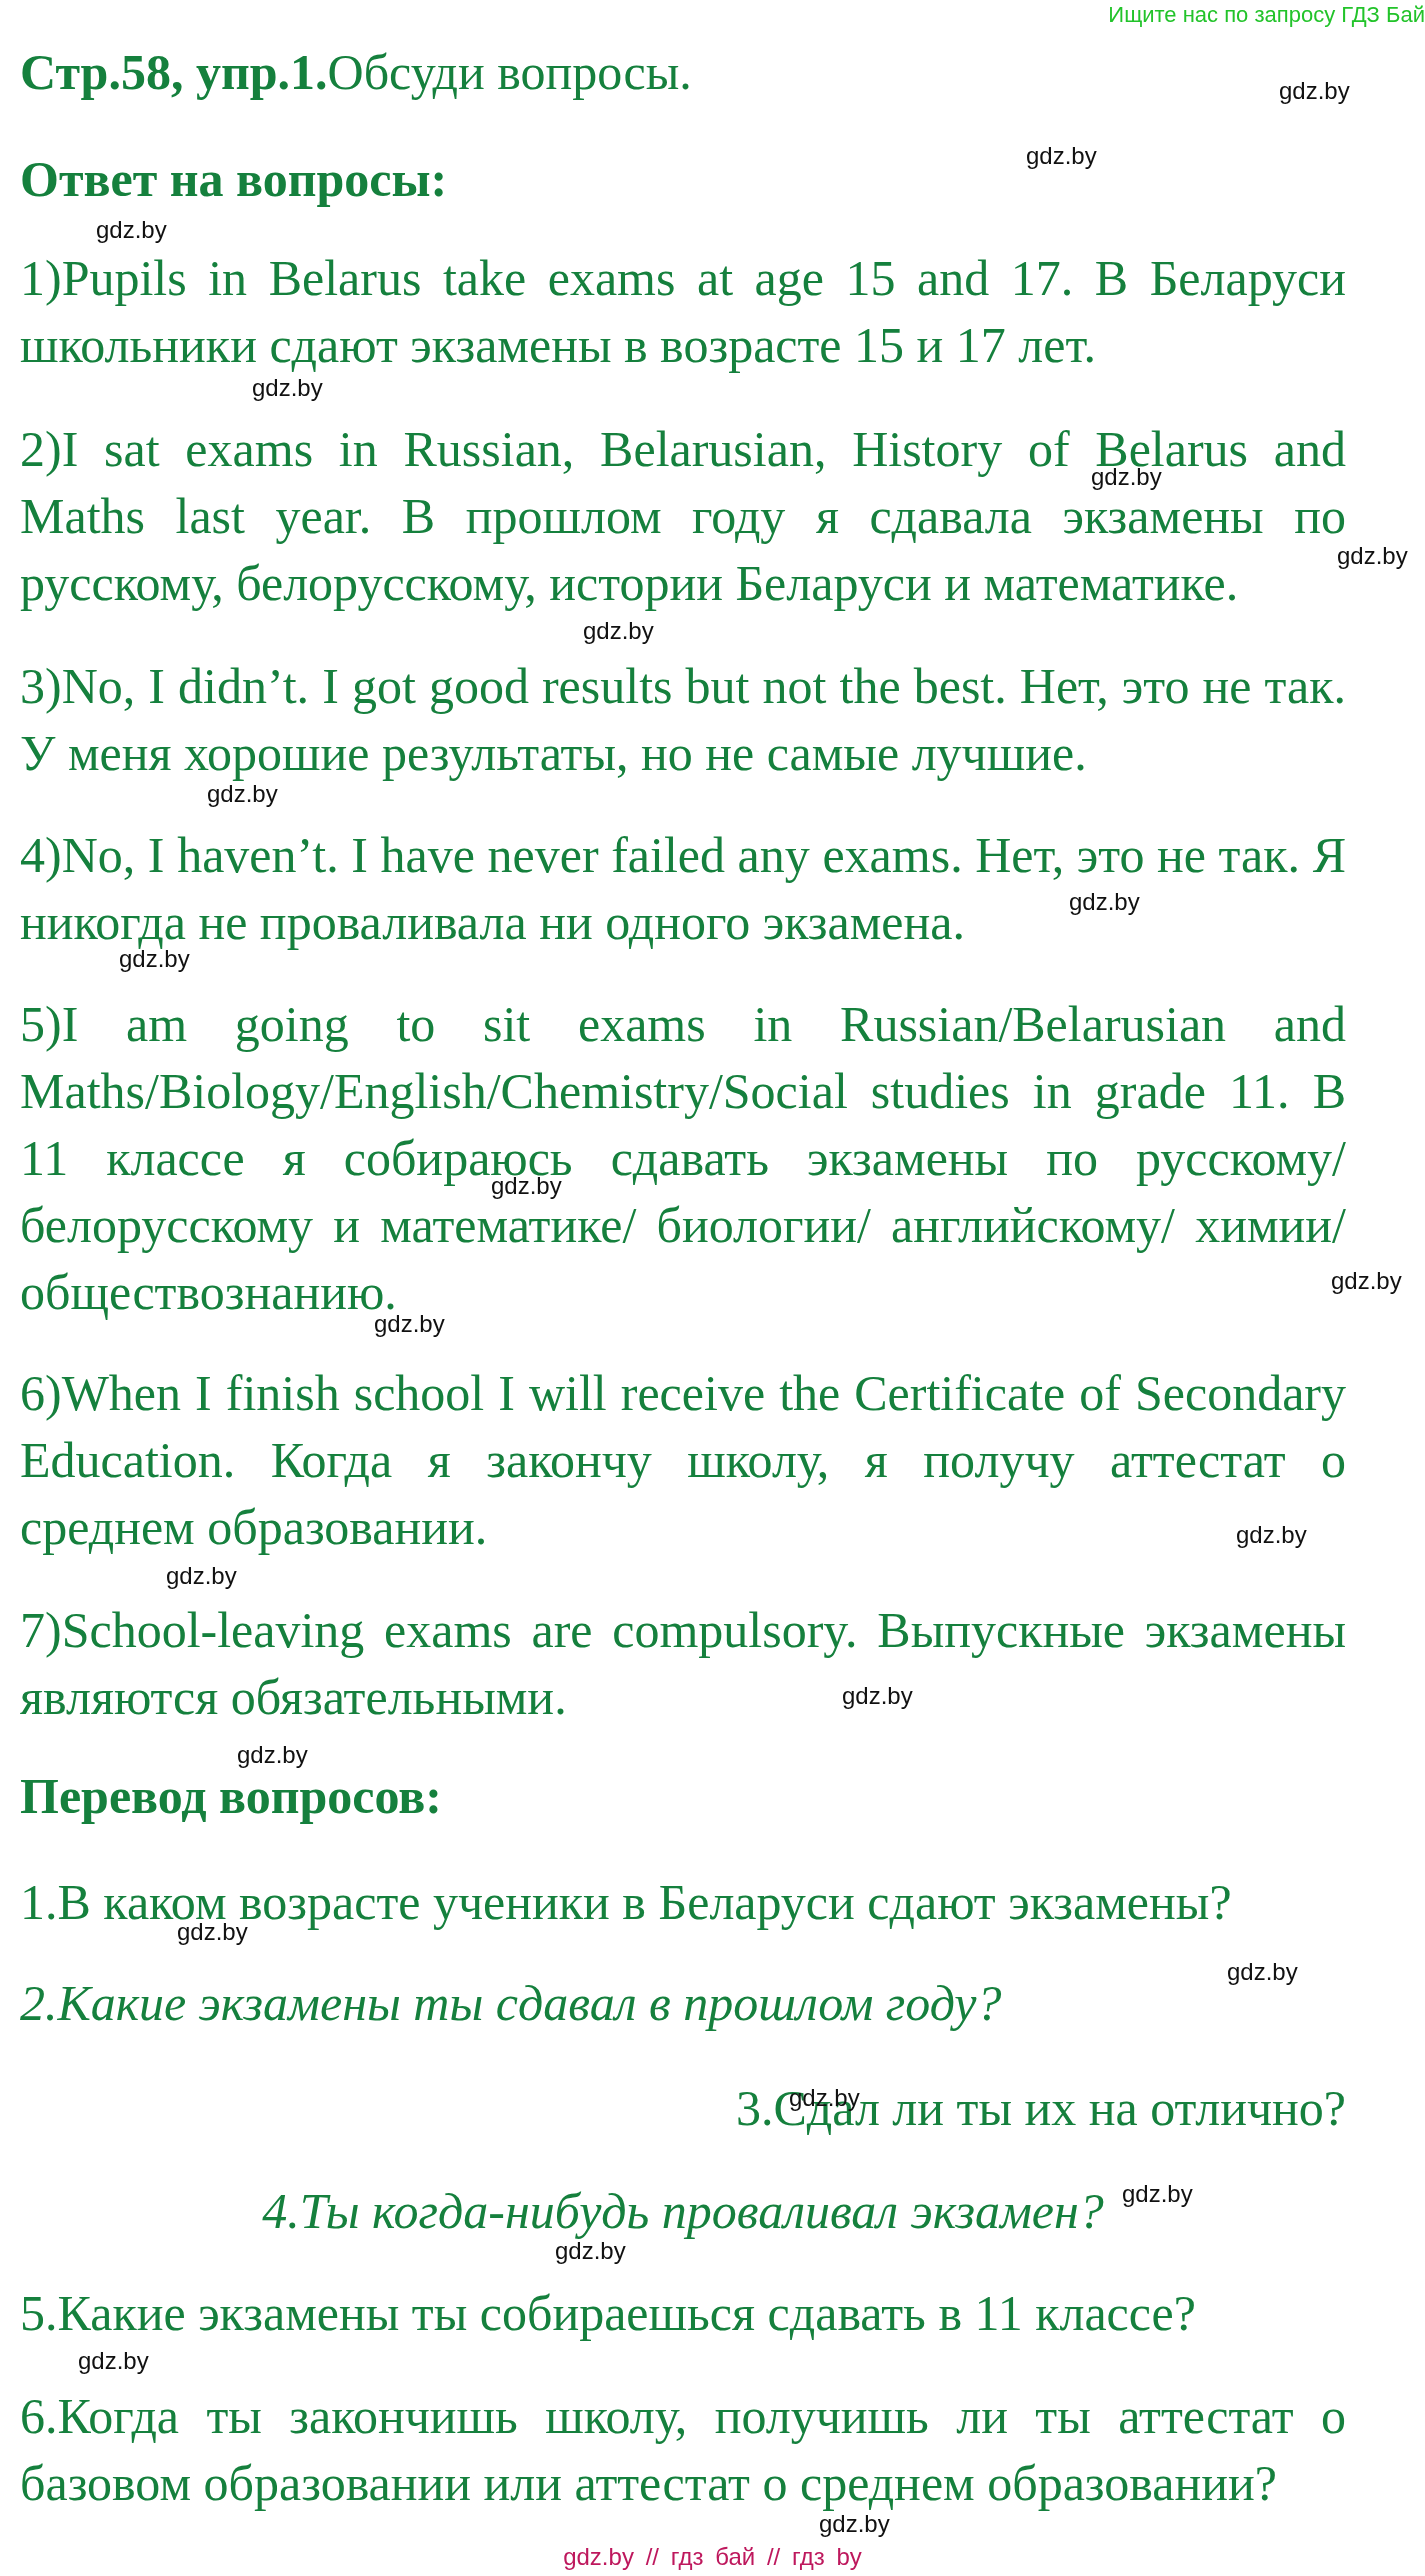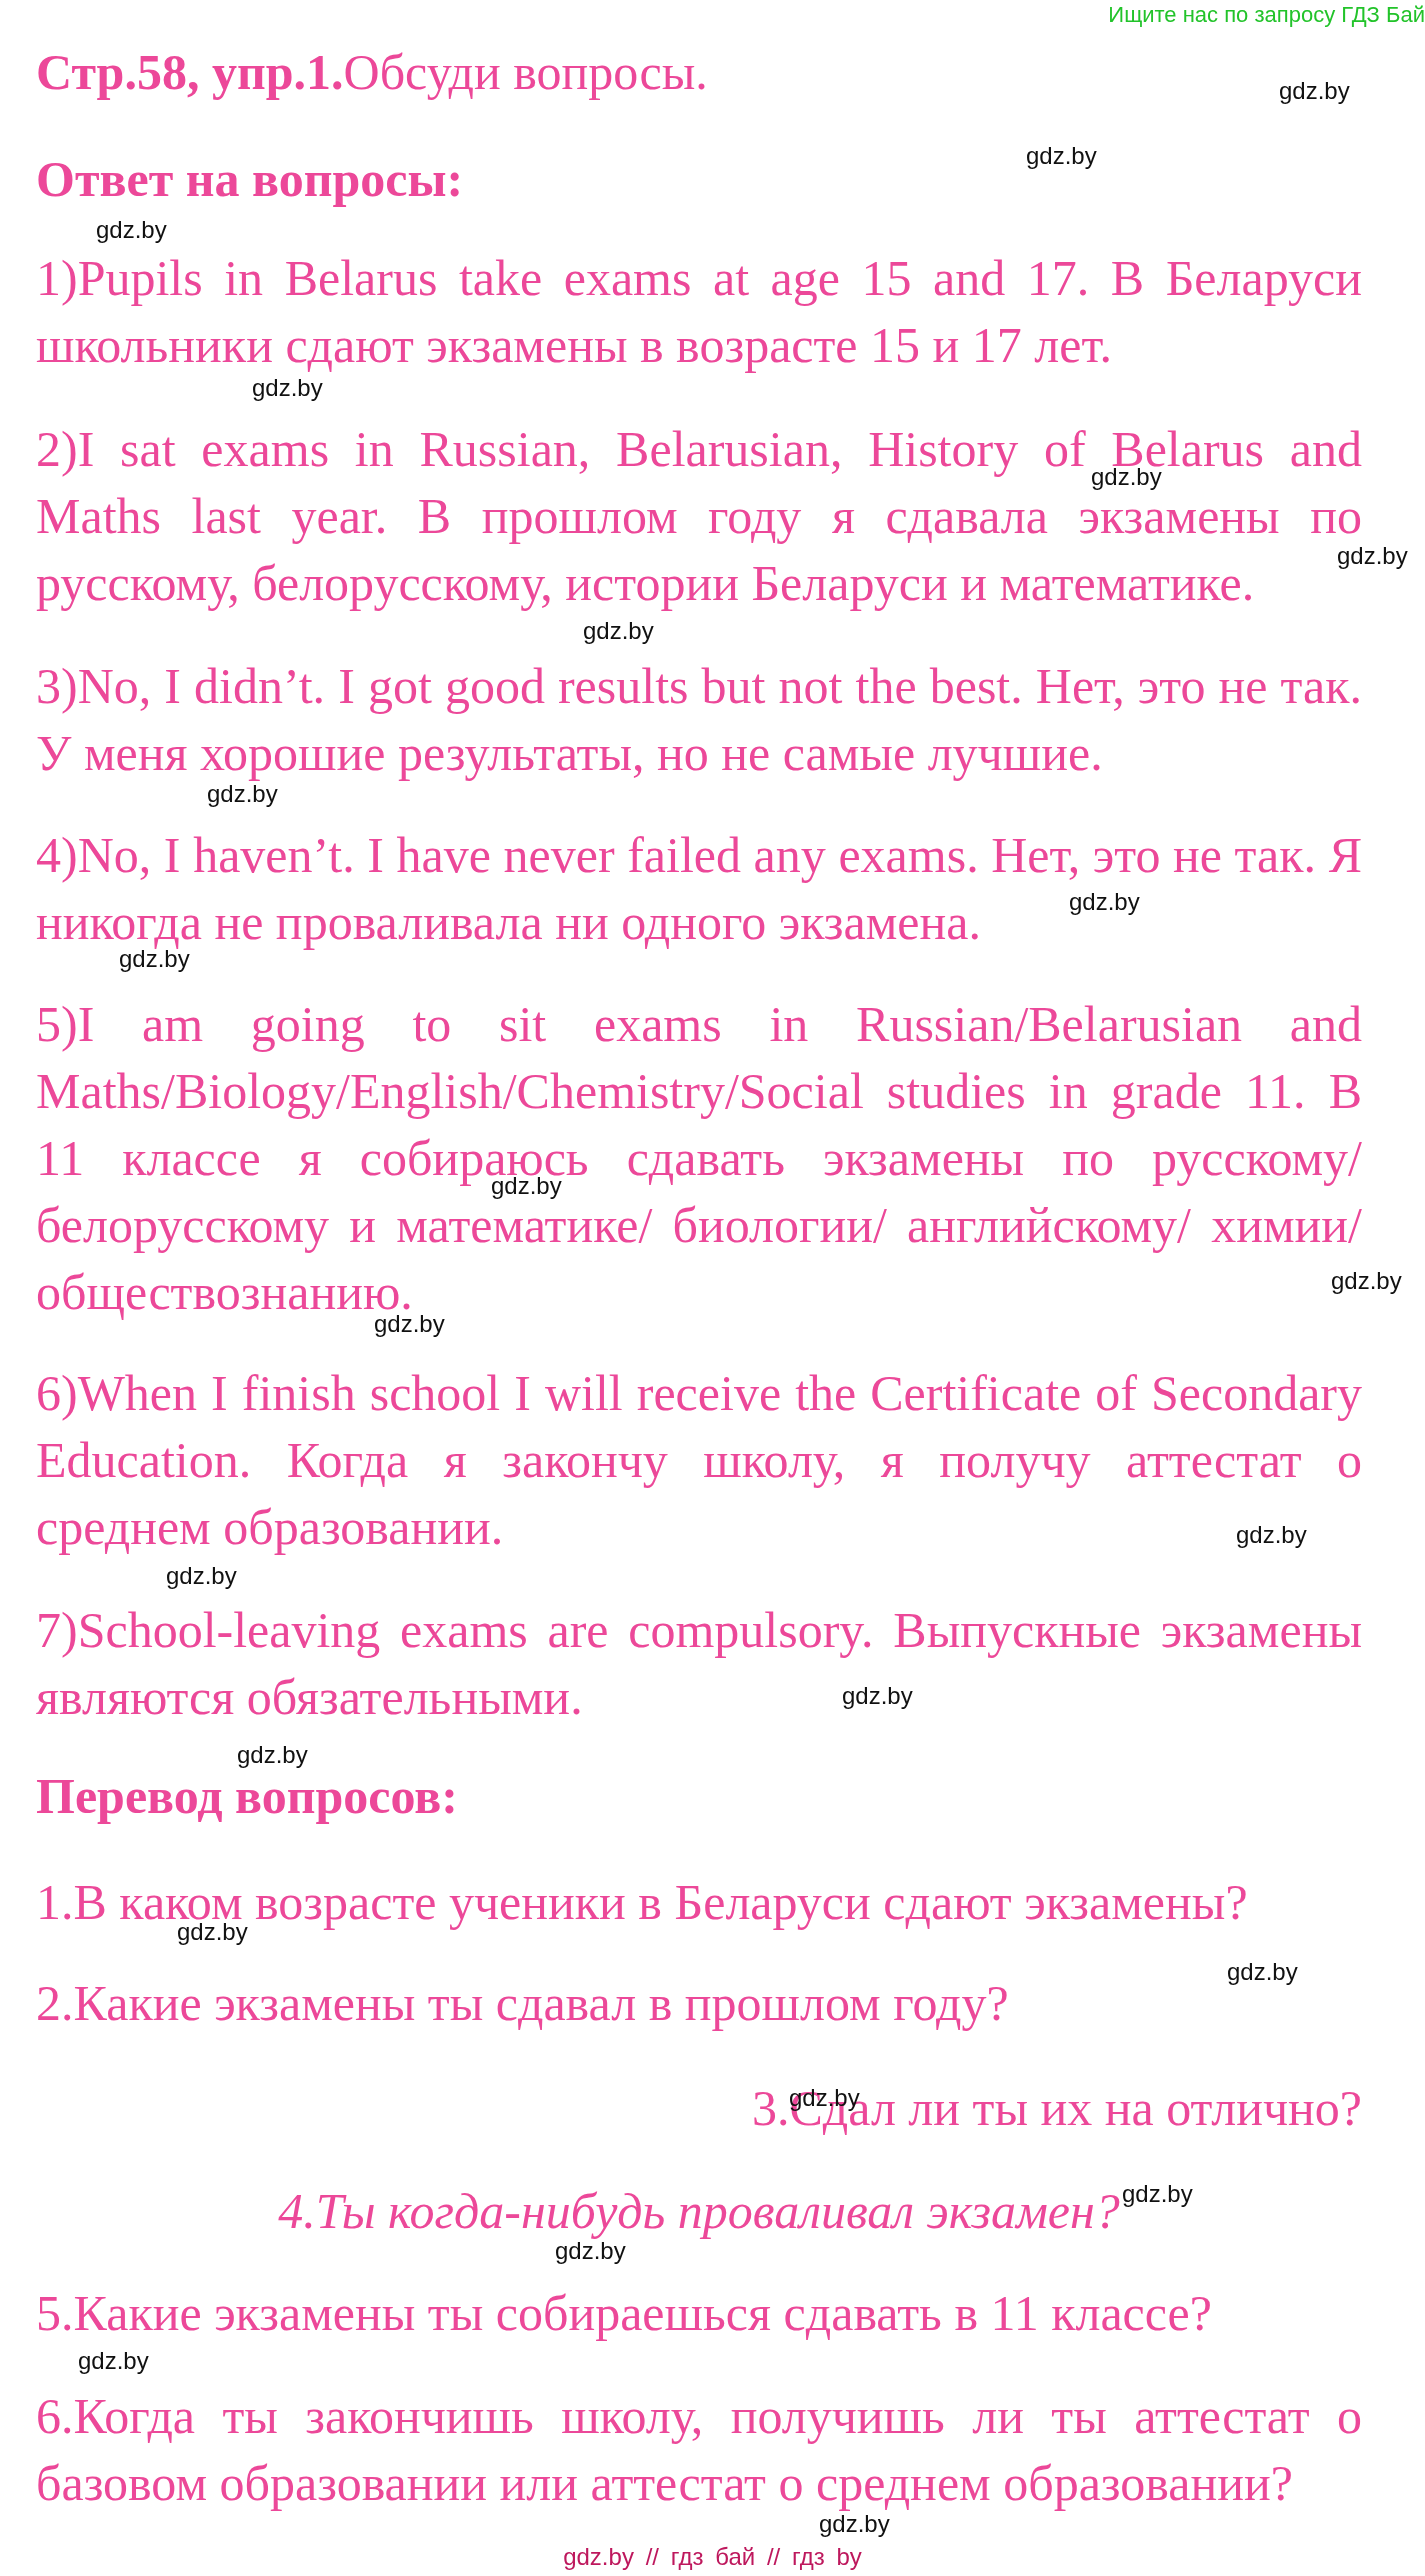--- a/index.html
+++ b/index.html
@@ -2,22 +2,22 @@
 <html style="font-size:13.7px"><head>
 <meta charset="utf-8">
 <style>
   html, body { margin: 0; padding: 0; background: #ffffff; }
   body { width: 1425px; height: 2576px; position: relative; overflow: hidden; }
   .banner {
     position: absolute; top: 1.7px; left: 0; width: 1425px; text-align: right;
     font-family: "Liberation Sans", sans-serif; font-size: 22px; color: #22c32a;
   }
   .block {
-    position: absolute; left: 36px; width: 1326px;
-    font-family: "Liberation Serif", serif; font-size: 50px; color: #ec4899;
+    position: absolute; left: 20px; width: 1326px;
+    font-family: "Liberation Serif", serif; font-size: 50px; color: #15803d;
     line-height: 67px; text-align: justify;
   }
   .title { font-size: 50px; }
   .title b { font-weight: bold; }
   .heading { font-weight: bold; }
   .wm {
     position: absolute; font-family: "Liberation Sans", sans-serif;
     font-size: 24px; color: #111; white-space: nowrap;
   }
   .footer {
@@ -41,21 +41,21 @@
 <div class="block" style="top:416px;">2)I sat exams in Russian, Belarusian, History of Belarus and Maths last year. В прошлом году я сдавала экзамены по русскому, белорусскому, истории Беларуси и математике.</div>
 <div class="block" style="top:653px;">3)No, I didn’t. I got good results but not the best. Нет, это не так. У меня хорошие результаты, но не самые лучшие.</div>
 <div class="block" style="top:822px;">4)No, I haven’t. I have never failed any exams. Нет, это не так. Я никогда не проваливала ни одного экзамена.</div>
 <div class="block" style="top:991px;">5)I am going to sit exams in Russian/Belarusian and Maths/Biology/English/Chemistry/Social studies in grade 11. В 11 классе я собираюсь сдавать экзамены по русскому/белорусскому и математике/ биологии/ английскому/ химии/ обществознанию.</div>
 <div class="block" style="top:1360px;">6)When I finish school I will receive the Certificate of Secondary Education. Когда я закончу школу, я получу аттестат о среднем образовании.</div>
 <div class="block" style="top:1597px;">7)School-leaving exams are compulsory. Выпускные экзамены являются обязательными.</div>
 
 <div class="block heading" style="top:1763px;">Перевод вопросов:</div>
 
 <div class="block" style="top:1869px; text-align:left;">1.В каком возрасте ученики в Беларуси сдают экзамены?</div>
-<div class="block" style="top:1970px; text-align:left;">2.Какие экзамены ты сдавал в прошлом году?</div>
+<div class="block" style="top:1970px; text-align:left;font-style:italic;">2.Какие экзамены ты сдавал в прошлом году?</div>
 <div class="block" style="top:2075px; text-align:right;">3.Сдал ли ты их на отлично?</div>
 <div class="block" style="top:2178px; text-align:center;font-style:italic;">4.Ты когда-нибудь проваливал экзамен?</div>
 <div class="block" style="top:2280px; text-align:left;">5.Какие экзамены ты собираешься сдавать в 11 классе?</div>
 <div class="block" style="top:2383px;">6.Когда ты закончишь школу, получишь ли ты аттестат о базовом образовании или аттестат о среднем образовании?</div>
 
 <span class="wm" style="left:1279px; top:77px;">gdz.by</span>
 <span class="wm" style="left:1026px; top:142px;">gdz.by</span>
 <span class="wm" style="left:96px;  top:216px;">gdz.by</span>
 <span class="wm" style="left:252px;  top:374px;">gdz.by</span>
 <span class="wm" style="left:1091px; top:463px;">gdz.by</span>

